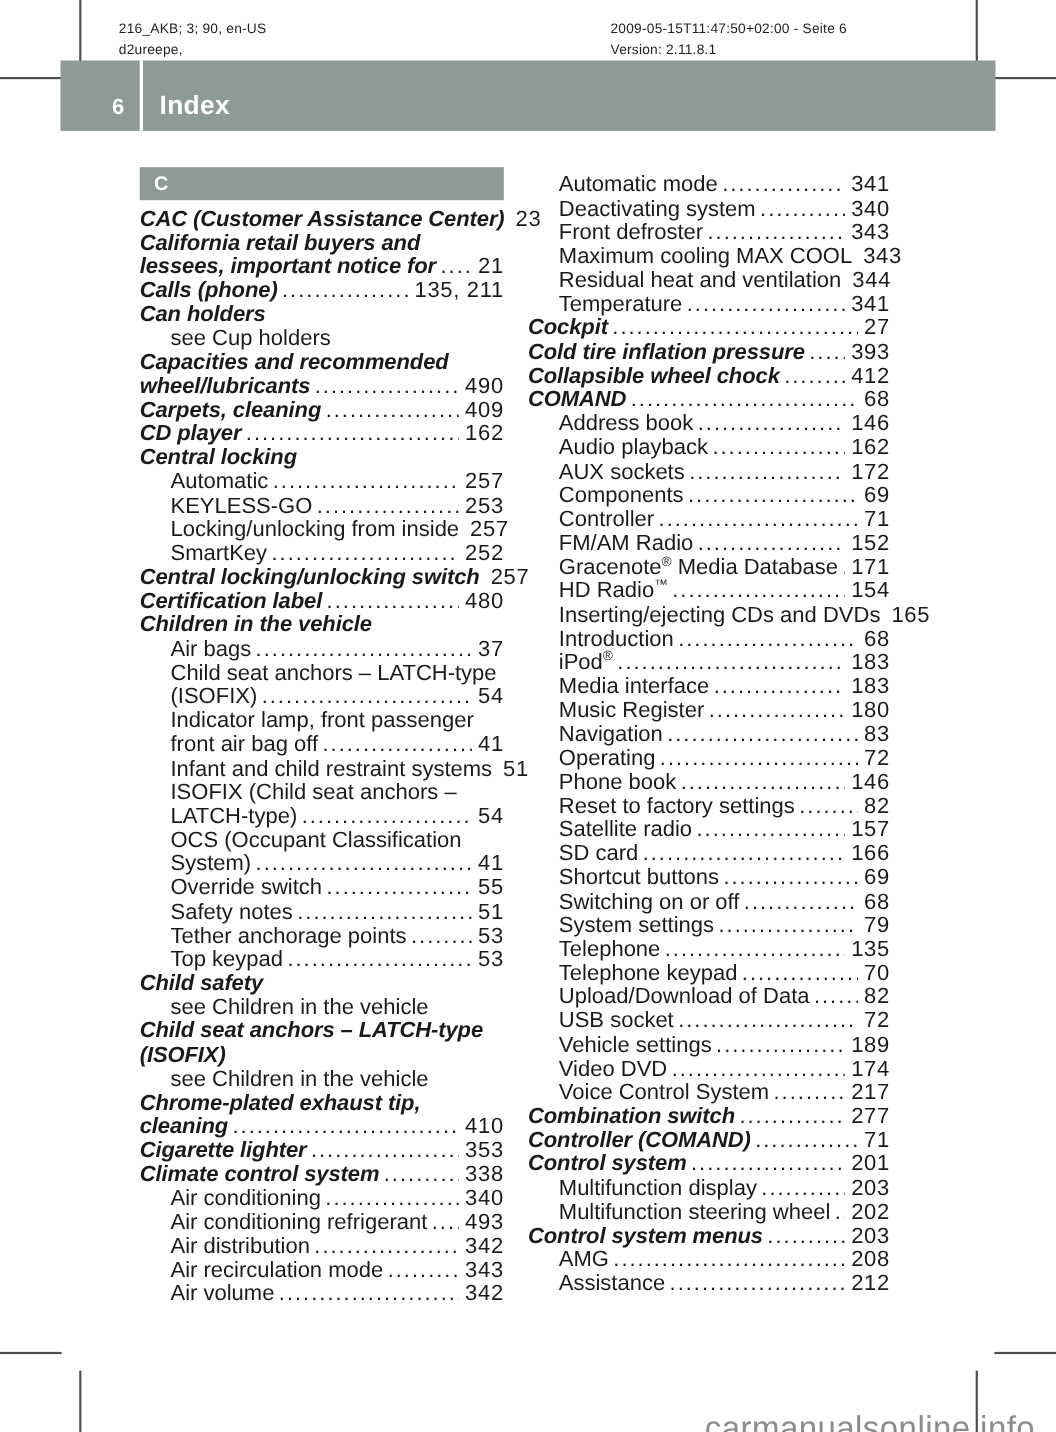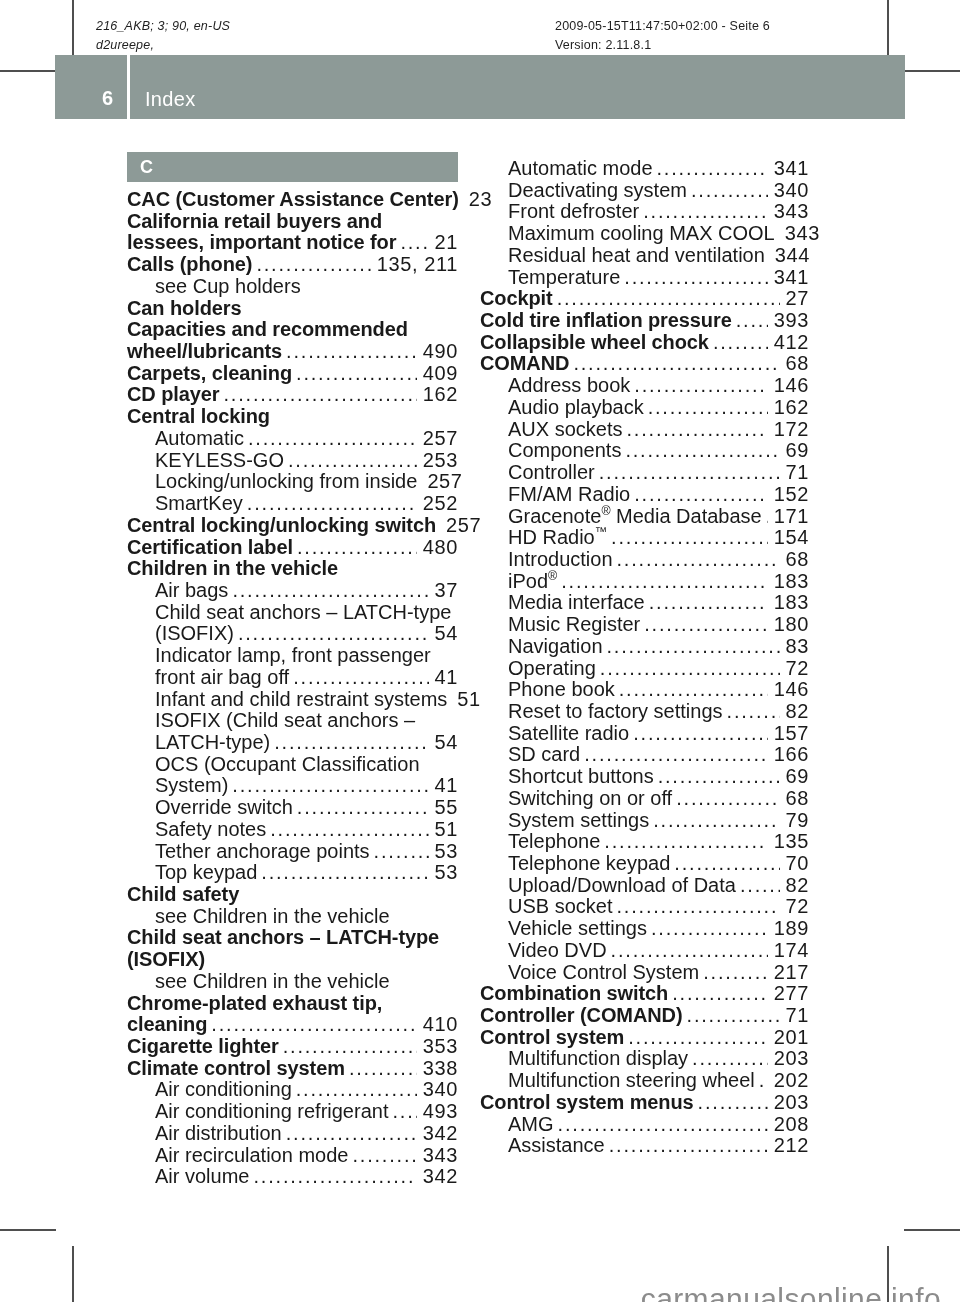--- a/index.html
+++ b/index.html
@@ -25,40 +25,40 @@
   .crop.h-bl { left: 0; top: 1229px; }
   .crop.v-br { left: 887px; top: 1246px; }
   .crop.h-br { left: 904px; top: 1229px; }
 
   
   .printinfo {
     position: absolute; top: 17px;
     font-size: 12.5px; line-height: 18.5px; color: #1f1f1f;
     letter-spacing: 0.2px; white-space: nowrap;
   }
-  .printinfo.left  { left: 96px; font-style: italic; }
+  .printinfo.left  { left: 108px; }
   .printinfo.right { left: 555px; }
 
   
   .header-bar {
     position: absolute; left: 55px; top: 55px;
     width: 850px; height: 64px;
     background: #8d9a97;
     display: flex; align-items: flex-end;
   }
   .header-pagenum {
     width: 72px; height: 100%;
     display: flex; align-items: flex-end; justify-content: flex-end;
     padding: 0 14px 9px 0;
     color: #ffffff; font-size: 20px; font-weight: 700;
   }
   .header-divider { width: 3px; height: 100%; background: #ffffff; }
   .header-title {
     padding: 0 0 8px 15px;
-    color: #ffffff; font-size: 20px; font-weight: 400; letter-spacing: 0.3px;
+    color: #ffffff; font-size: 24px; font-weight: 700; letter-spacing: 0.3px;
   }
 
   
   .section-box {
     position: absolute; left: 127px; top: 152px;
     width: 331px; height: 30px;
     background: #8d9a97;
     color: #ffffff; font-size: 18px; font-weight: 700;
     line-height: 30px; padding-left: 13px;
   }
@@ -66,21 +66,21 @@
   
   .col {
     position: absolute;
     font-size: 20px; line-height: 21.72px;
   }
   .col.left  { left: 127px; top: 189px; width: 331px; }
   .col.right { left: 480px; top: 158px; width: 329px; }
 
   .row { display: flex; align-items: baseline; }
   .row .lbl { white-space: pre; }
-  .row.bold .lbl { font-weight: 700; letter-spacing: -0.1px; }
+  .row.bold .lbl { font-weight: 700; letter-spacing: -0.1px; font-style: italic; }
   .row.ind .lbl { padding-left: 28px; }
   .row .lbl sup { font-size: 0.62em; line-height: 0; }
   .leader {
     flex: 1 1 auto; min-width: 0;
     overflow: hidden; white-space: nowrap;
     margin-left: 4px;
     font-weight: 400;
   }
   .leader::after {
     content: "..................................................................................";
@@ -145,25 +145,25 @@
       <div class="row bold">
         <span class="lbl">lessees, important notice for</span>
         <span class="leader"></span>
         <span class="num">21</span>
       </div>
       <div class="row bold">
         <span class="lbl">Calls (phone)</span>
         <span class="leader"></span>
         <span class="num">135, 211</span>
       </div>
+      <div class="row bold">
+        <span class="lbl">Can holders</span>
+      </div>
       <div class="row ind">
         <span class="lbl">see Cup holders</span>
-      </div>
-      <div class="row bold">
-        <span class="lbl">Can holders</span>
       </div>
       <div class="row bold">
         <span class="lbl">Capacities and recommended</span>
       </div>
       <div class="row bold">
         <span class="lbl">wheel/lubricants</span>
         <span class="leader"></span>
         <span class="num">490</span>
       </div>
       <div class="row bold">
@@ -418,20 +418,25 @@
         <span class="lbl">Gracenote<sup>®</sup> Media Database</span>
         <span class="leader"></span>
         <span class="num">171</span>
       </div>
       <div class="row ind">
         <span class="lbl">HD Radio<sup>™</sup></span>
         <span class="leader"></span>
         <span class="num">154</span>
       </div>
       <div class="row ind">
+        <span class="lbl">Inserting/ejecting CDs and DVDs</span>
+        <span class="leader"></span>
+        <span class="num">165</span>
+      </div>
+      <div class="row ind">
         <span class="lbl">Introduction</span>
         <span class="leader"></span>
         <span class="num">68</span>
       </div>
       <div class="row ind">
         <span class="lbl">iPod<sup>®</sup></span>
         <span class="leader"></span>
         <span class="num">183</span>
       </div>
       <div class="row ind">

